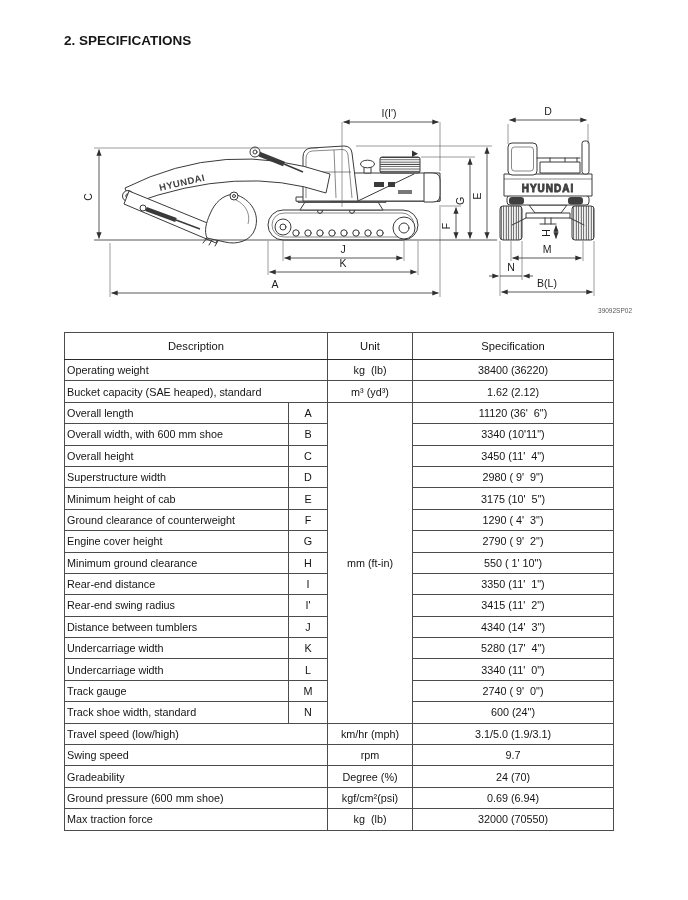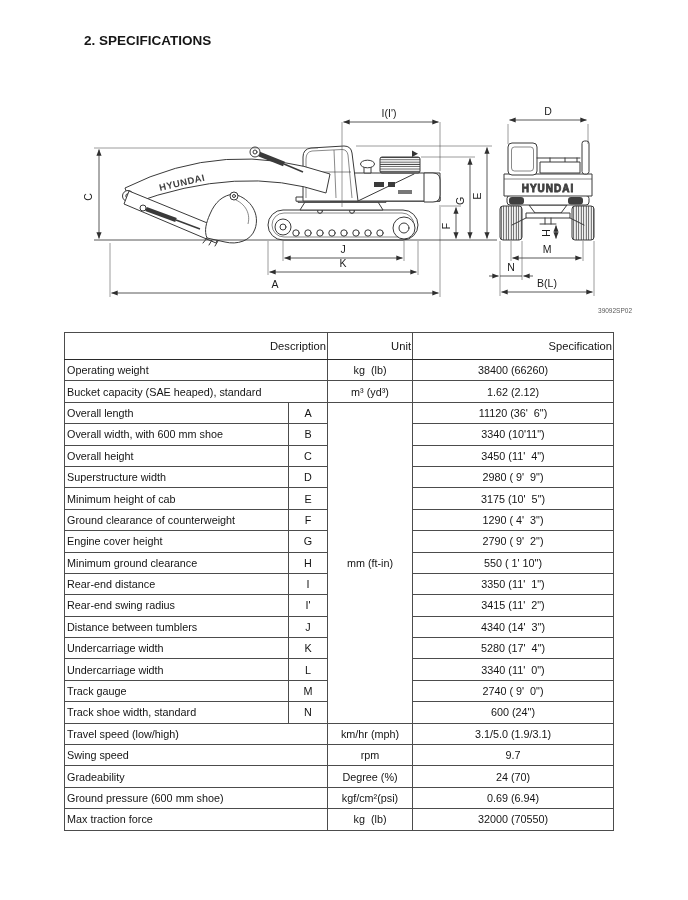--- a/index.html
+++ b/index.html
@@ -1,24 +1,24 @@
 <!DOCTYPE html>
 <html><head>
 <meta charset="utf-8">
 <style>
   html,body{margin:0;padding:0;background:#ffffff;}
   .page{position:relative;width:688px;height:900px;background:#fff;overflow:hidden;
         font-family:"Liberation Sans",sans-serif;color:#111;}
   .doc-title{position:absolute;left:64px;top:33px;font-size:13.5px;font-weight:bold;
-             letter-spacing:0px;color:#161616;margin-left:20px;}
+             letter-spacing:0px;color:#161616;}
   .diagram{position:absolute;left:0;top:0;width:688px;height:330px;}
   table.spec{position:absolute;left:64px;top:332px;width:549px;border-collapse:collapse;
              table-layout:fixed;border:1.6px solid #2a2a2a;}
   table.spec th{height:24px;font-weight:normal;font-size:11.2px;border:1px solid #4c4c4c;
-                border-bottom:1.4px solid #2a2a2a;text-align:right;color:#141414;}
+                border-bottom:1.4px solid #2a2a2a;text-align:center;color:#141414;}
   table.spec td{height:20.4px;font-size:10.8px;border:1px solid #4c4c4c;text-align:center;
                 padding:0 2px;color:#141414;white-space:pre;overflow:hidden;}
   table.spec td.desc{text-align:left;white-space:normal;}
   svg .mline{stroke:#3a3a3a;stroke-width:1;fill:none;stroke-linejoin:round;stroke-linecap:round;}
   svg .mfill{stroke:#3a3a3a;stroke-width:1;fill:#ffffff;stroke-linejoin:round;}
   svg .thin{stroke:#3a3a3a;stroke-width:0.6;fill:none;}
   svg .dim{stroke:#2f2f2f;stroke-width:0.8;fill:none;}
   svg .ext{stroke:#4a4a4a;stroke-width:0.55;fill:none;}
   svg .dimtxt{font-family:"Liberation Sans",sans-serif;font-size:10.5px;fill:#1c1c1c;}
   svg .codetxt{font-family:"Liberation Sans",sans-serif;font-size:6.5px;fill:#5a5a5a;}
@@ -219,21 +219,21 @@
       <tr>
         <th colspan="2">Description</th>
         <th>Unit</th>
         <th>Specification</th>
       </tr>
     </thead>
     <tbody>
         <tr>
           <td class="desc" colspan="2">Operating weight</td>
           <td>kg  (lb)</td>
-          <td>38400 (66260)</td>
+          <td>38400 (36220)</td>
         </tr>
         <tr>
           <td class="desc" colspan="2">Bucket capacity (SAE heaped), standard</td>
           <td>m³ (yd³)</td>
           <td>1.62 (2.12)</td>
         </tr>
         <tr>
           <td class="desc">Overall length</td>
           <td>A</td>
           <td rowspan="15">mm (ft-in)</td>

